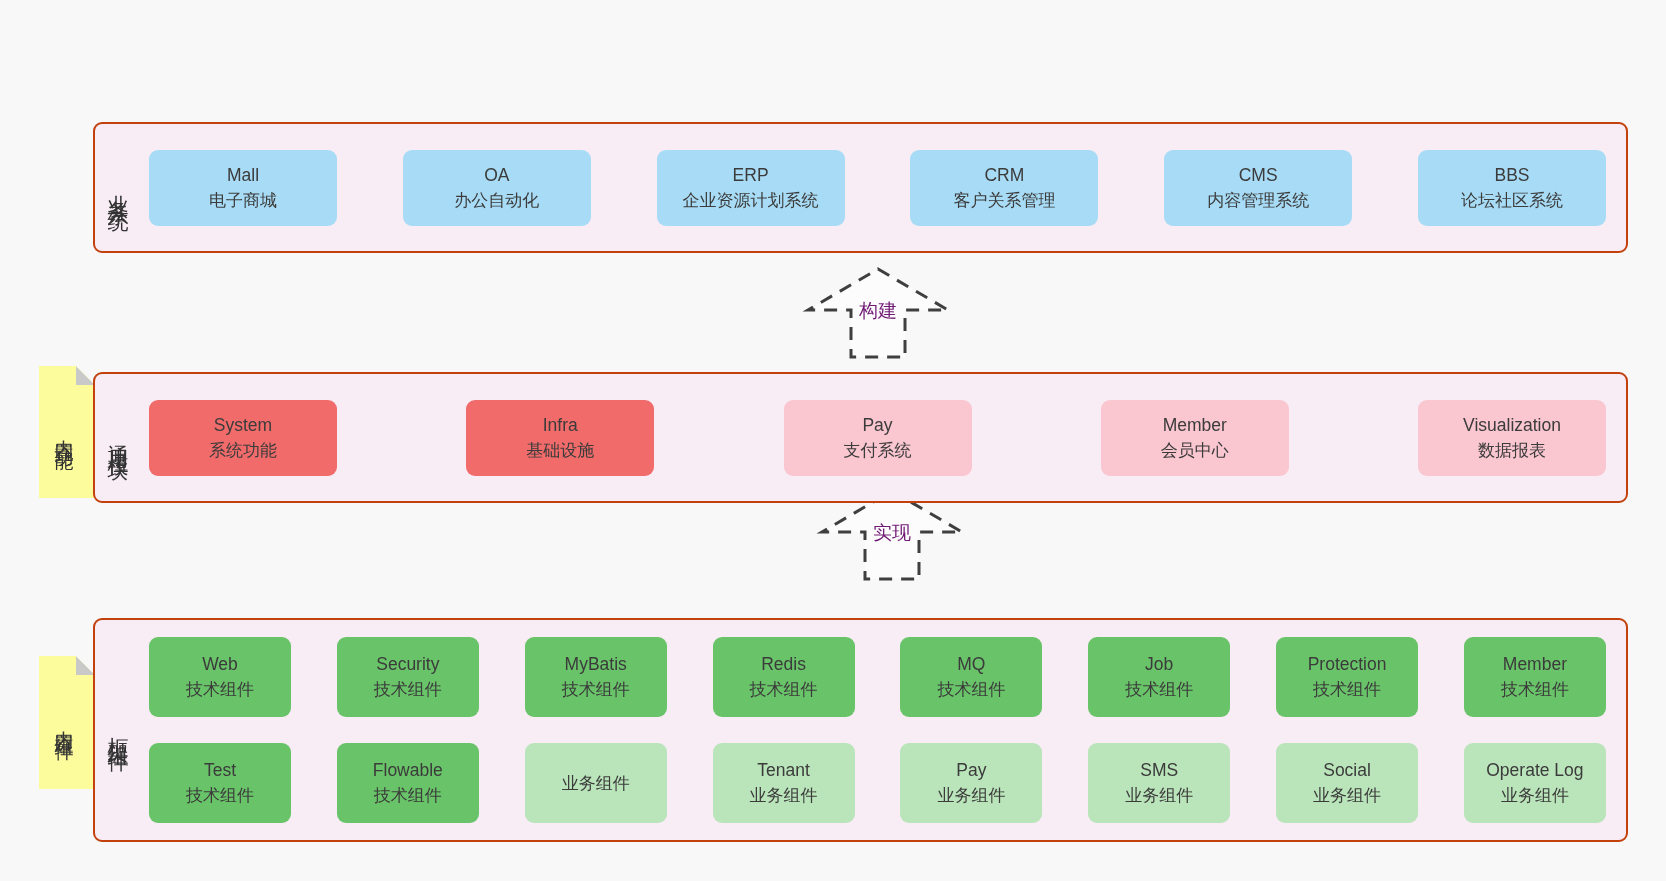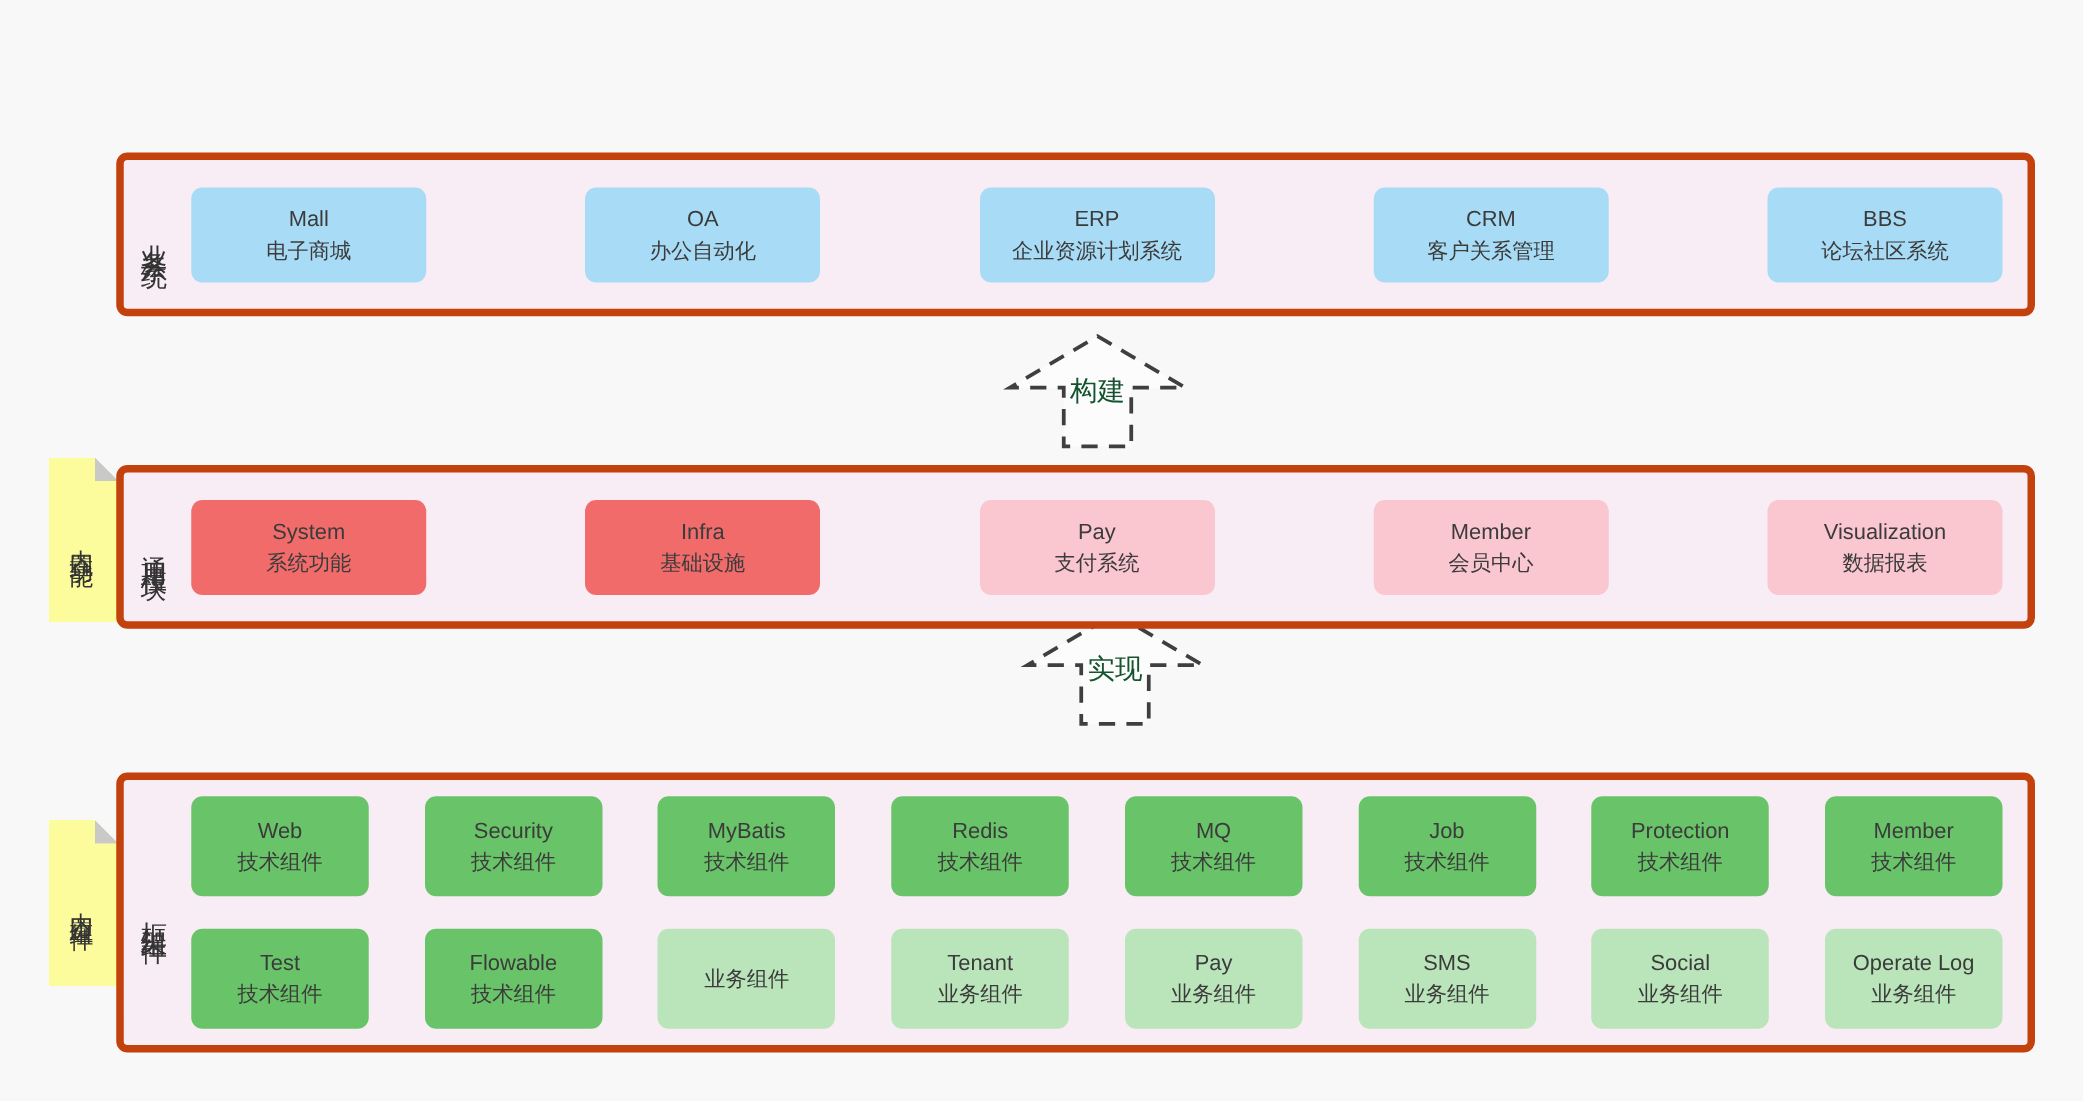--- a/index.html
+++ b/index.html
@@ -11,21 +11,21 @@
     color: #3b3b3b;
     overflow: hidden;
   }
 
   
   .layer {
     position: absolute;
     left: 93px;
     width: 1535px;
     background: #f8ecf5;
-    border: 6px solid #c2410c;
+    border: 2px solid #c2410c;
     border-radius: 9px;
     display: flex;
     z-index: 2;
   }
   .layer-business   { top: 122px; height: 131px; }
   .layer-modules    { top: 372px; height: 131px; }
   .layer-components { top: 618px; height: 224px; }
 
   .layer-label {
     width: 46px;
@@ -123,22 +123,22 @@
   .arrow-1 { left: 798px; top: 266px; }
   .arrow-2 { left: 812px; top: 488px; }
   .arrow svg { position: absolute; inset: 0; }
   .arrow-label {
     position: absolute;
     left: 50%;
     top: 31px;
     transform: translateX(-50%);
     background: #fcfcfc;
     padding: 1px 3px;
-    font-size: 22px;
-    color: #14532d;
+    font-size: 19px;
+    color: #701a75;
     white-space: nowrap;
   }
 </style>
 </head>
 <body>
 
 <div class="layer layer-business">
   <div class="layer-label">
     <span class="vtext">业务系统</span>
   </div>
@@ -151,20 +151,24 @@
       <div class="box-name">OA</div>
       <div class="box-desc">办公自动化</div>
     </div>
     <div class="box blue wide">
       <div class="box-name">ERP</div>
       <div class="box-desc">企业资源计划系统</div>
     </div>
     <div class="box blue wide">
       <div class="box-name">CRM</div>
       <div class="box-desc">客户关系管理</div>
+    </div>
+    <div class="box blue wide">
+      <div class="box-name">CMS</div>
+      <div class="box-desc">内容管理系统</div>
     </div>
     <div class="box blue wide">
       <div class="box-name">BBS</div>
       <div class="box-desc">论坛社区系统</div>
     </div>
   </div>
 </div>
 
 <div class="arrow arrow-1">
   <svg viewBox="0 0 160 94">

